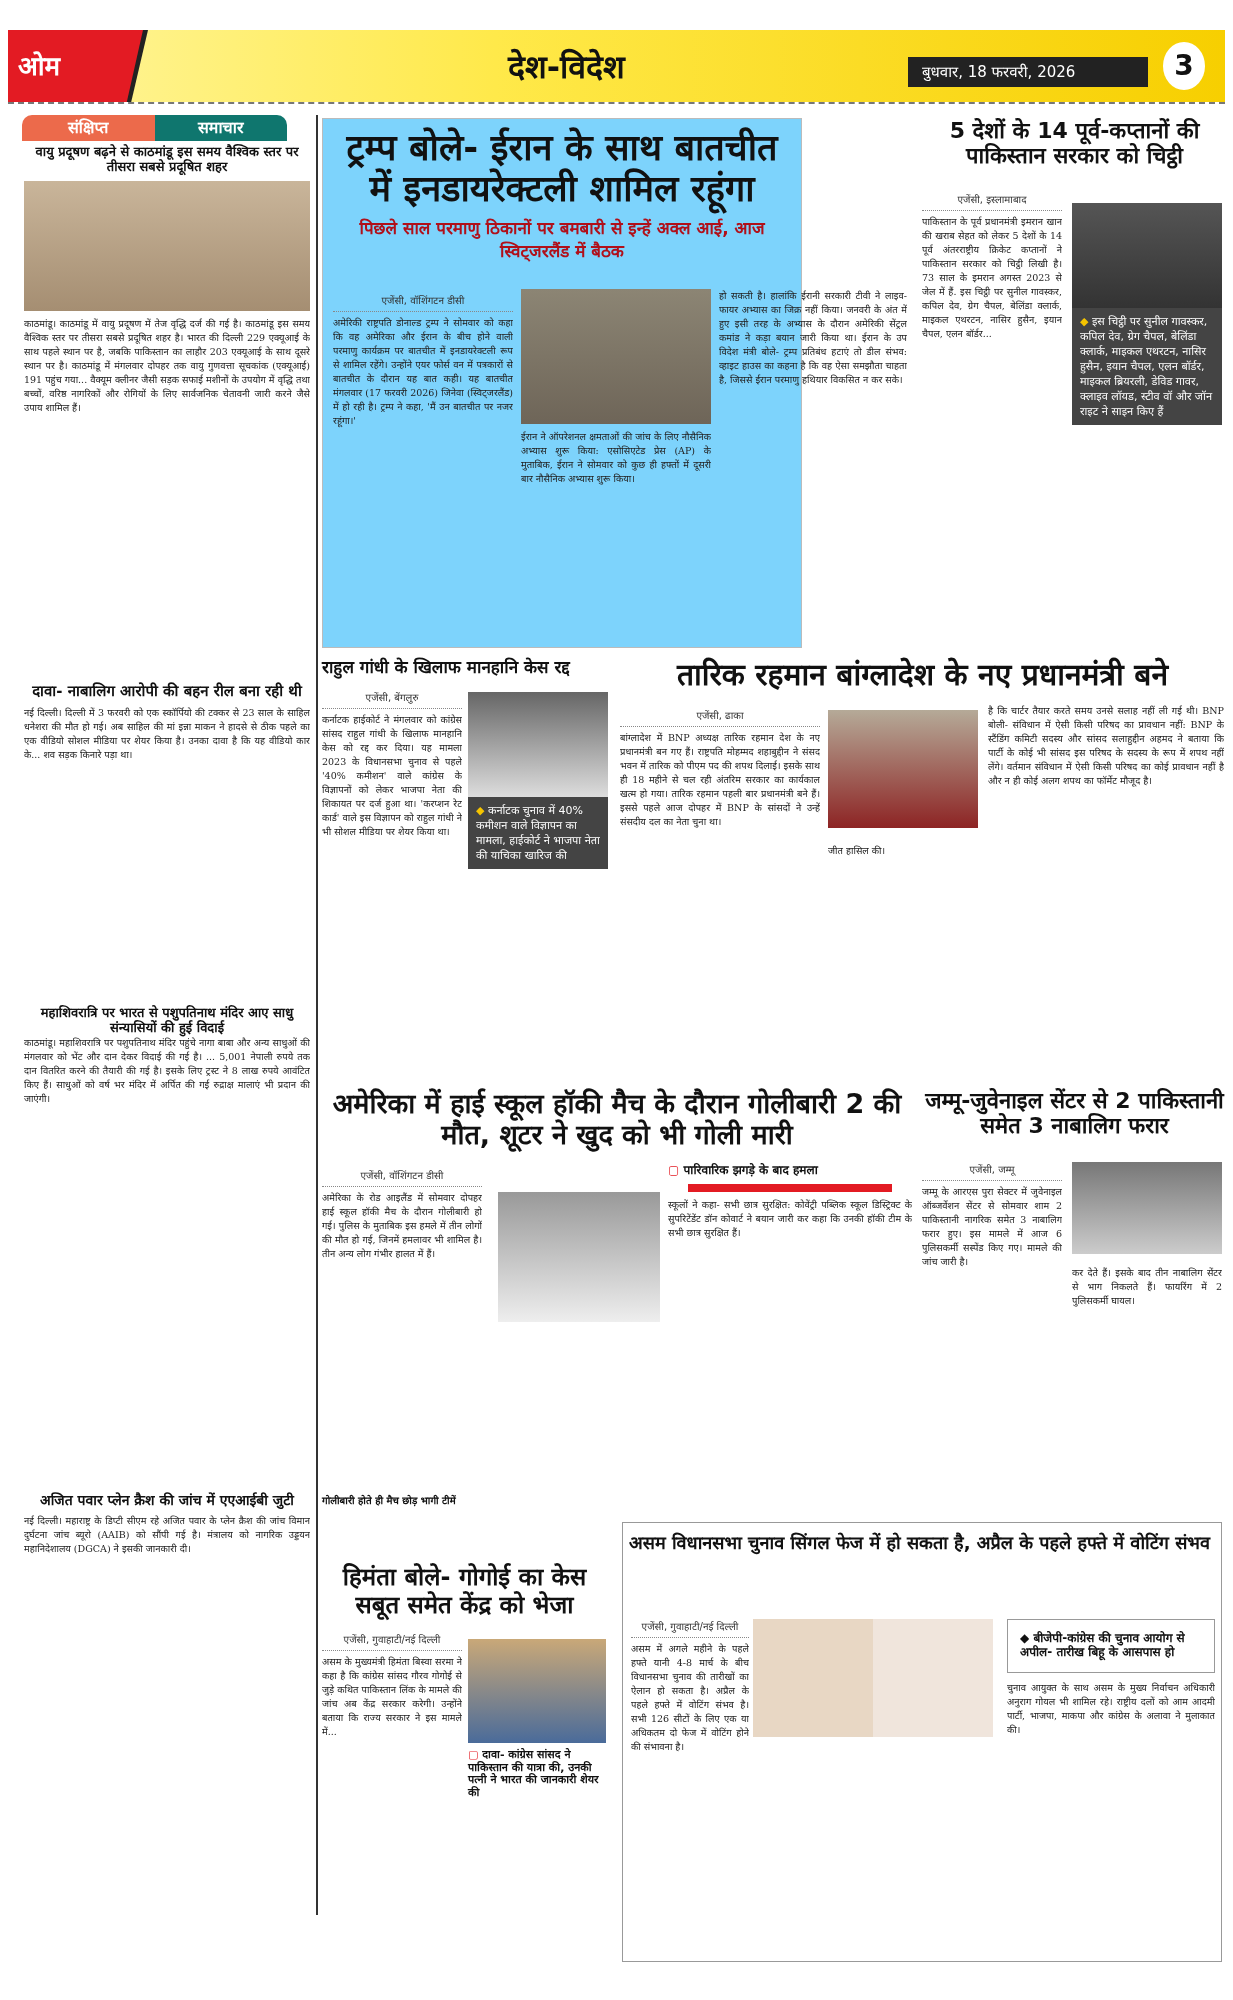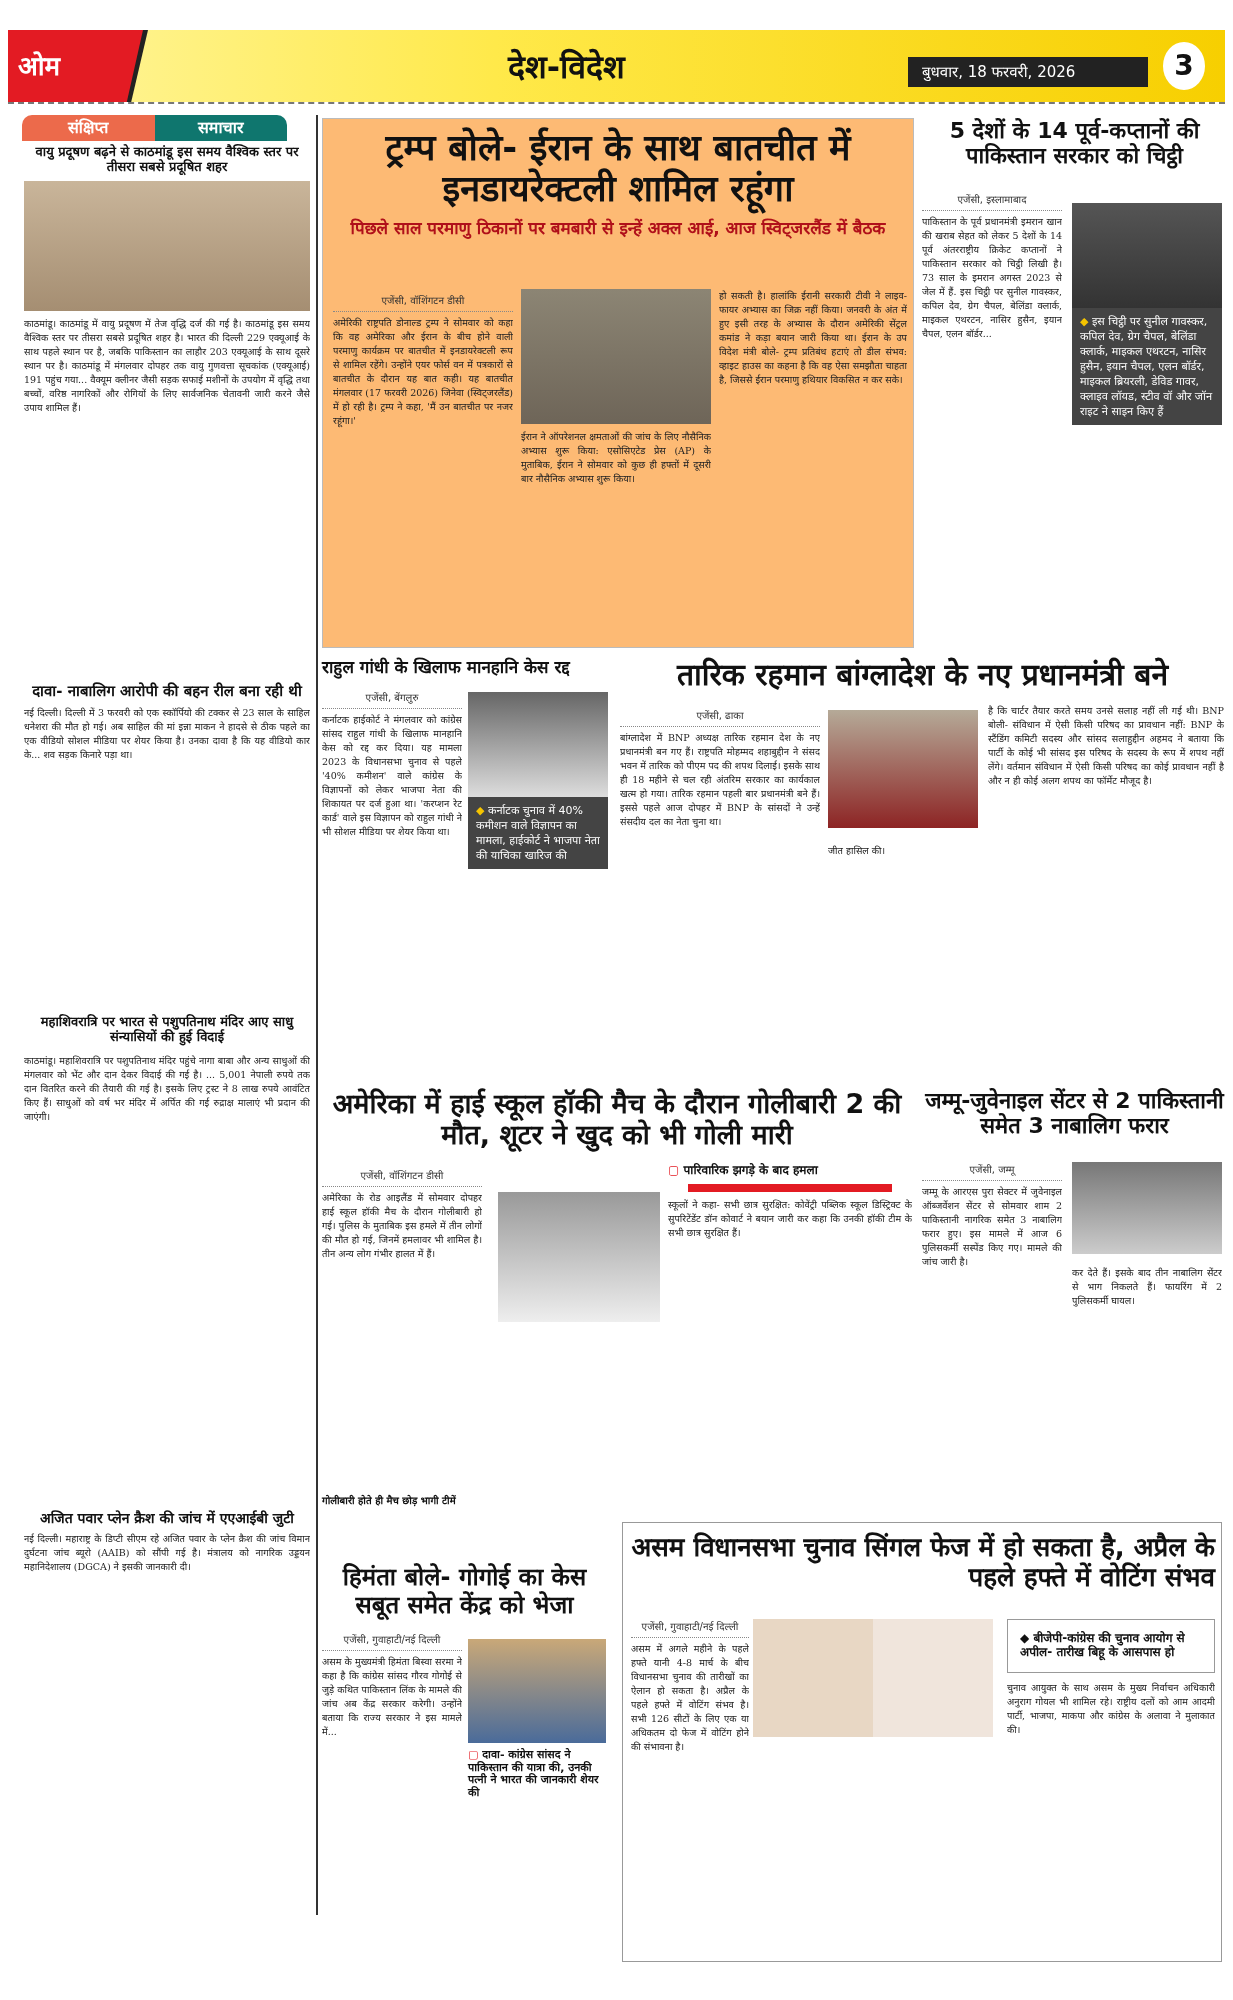--- a/index.html
+++ b/index.html
@@ -15,21 +15,21 @@
 .hl{font-weight:bold;color:#111;line-height:1.15}
 .body{font-family:"DejaVu Serif",serif;font-size:9.5px;line-height:14px;color:#222;text-align:justify}
 .agency{font-size:10px;text-align:center;color:#333;padding:4px 0;border-bottom:1px dotted #888;margin-bottom:4px}
 .photo{background:#9a8e7e}
 .caption{background:#444;color:#fff;font-size:11px;font-weight:normal;padding:6px 8px;line-height:15px}
 .caption .dot{color:#f5c400}
 .sidebox{position:absolute;left:22px;top:115px;width:296px;height:1800px;border-right:2px solid #333}
 .tabs{display:flex;height:26px;width:265px}
 .tab1{background:#ec6a4b;color:#fff;font-weight:bold;font-size:16px;flex:1;text-align:center;line-height:26px;border-radius:10px 0 0 0}
 .tab2{background:#0f766e;color:#fff;font-weight:bold;font-size:16px;flex:1;text-align:center;line-height:26px;border-radius:0 10px 0 0}
-.lead-box{position:absolute;left:322px;top:118px;width:592px;height:530px;background:#fdba74;border:1px solid #bbb}
+.lead-box{position:absolute;left:322px;top:118px;width:480px;height:530px;background:#7dd3fc;border:1px solid #bbb}
 .redsub{color:#b0101a;font-weight:bold;font-size:17px;text-align:center}
 .redbar{height:8px;background:#e31b23;margin:6px 20px}
 .framed{position:absolute;border:1px solid #999}
 </style>
 </head>
 <body>
 
 <div class="masthead">
   <div class="brand-shadow"></div>
   <div class="brand">ओम एक्सप्रेस</div>
@@ -43,21 +43,21 @@
   <div class="tabs">
     <div class="tab1">संक्षिप्त</div>
     <div class="tab2">समाचार</div>
   </div>
   <div style="padding:4px 6px 0 2px">
     <div class="hl" style="font-size:13px;text-align:center">वायु प्रदूषण बढ़ने से काठमांडू इस समय वैश्विक स्तर पर तीसरा सबसे प्रदूषित शहर</div>
     <div class="photo" style="height:130px;margin:6px 0;background:linear-gradient(#c9b59a,#a58e72)"></div>
     <div class="body" style="height:360px;overflow:hidden">काठमांडू। काठमांडू में वायु प्रदूषण में तेज वृद्धि दर्ज की गई है। काठमांडू इस समय वैश्विक स्तर पर तीसरा सबसे प्रदूषित शहर है। भारत की दिल्ली 229 एक्यूआई के साथ पहले स्थान पर है, जबकि पाकिस्तान का लाहौर 203 एक्यूआई के साथ दूसरे स्थान पर है। काठमांडू में मंगलवार दोपहर तक वायु गुणवत्ता सूचकांक (एक्यूआई) 191 पहुंच गया... वैक्यूम क्लीनर जैसी सड़क सफाई मशीनों के उपयोग में वृद्धि तथा बच्चों, वरिष्ठ नागरिकों और रोगियों के लिए सार्वजनिक चेतावनी जारी करने जैसे उपाय शामिल हैं।</div>
     <div class="hl" style="font-size:15px;text-align:center;margin:6px 0">दावा- नाबालिग आरोपी की बहन रील बना रही थी</div>
     <div class="body" style="height:300px;overflow:hidden">नई दिल्ली। दिल्ली में 3 फरवरी को एक स्कॉर्पियो की टक्कर से 23 साल के साहिल धनेशरा की मौत हो गई। अब साहिल की मां इन्ना माकन ने हादसे से ठीक पहले का एक वीडियो सोशल मीडिया पर शेयर किया है। उनका दावा है कि यह वीडियो कार के... शव सड़क किनारे पड़ा था।</div>
-    <div class="hl" style="font-size:13px;text-align:center;margin:9px 0">महाशिवरात्रि पर भारत से पशुपतिनाथ मंदिर आए साधु संन्यासियों की हुई विदाई</div>
+    <div class="hl" style="font-size:13px;text-align:center;margin:0 0">महाशिवरात्रि पर भारत से पशुपतिनाथ मंदिर आए साधु संन्यासियों की हुई विदाई</div>
     <div class="body" style="height:450px;overflow:hidden">काठमांडू। महाशिवरात्रि पर पशुपतिनाथ मंदिर पहुंचे नागा बाबा और अन्य साधुओं की मंगलवार को भेंट और दान देकर विदाई की गई है। ... 5,001 नेपाली रुपये तक दान वितरित करने की तैयारी की गई है। इसके लिए ट्रस्ट ने 8 लाख रुपये आवंटित किए हैं। साधुओं को वर्ष भर मंदिर में अर्पित की गई रुद्राक्ष मालाएं भी प्रदान की जाएंगी।</div>
     <div class="hl" style="font-size:14px;text-align:center;margin:6px 0">अजित पवार प्लेन क्रैश की जांच में एएआईबी जुटी</div>
     <div class="body" style="height:240px;overflow:hidden">नई दिल्ली। महाराष्ट्र के डिप्टी सीएम रहे अजित पवार के प्लेन क्रैश की जांच विमान दुर्घटना जांच ब्यूरो (AAIB) को सौंपी गई है। मंत्रालय को नागरिक उड्डयन महानिदेशालय (DGCA) ने इसकी जानकारी दी।</div>
   </div>
 </div>
 
 <div class="lead-box">
   <div class="hl" style="font-size:36px;text-align:center;padding:8px 10px 0">ट्रम्प बोले- ईरान के साथ बातचीत में इनडायरेक्टली शामिल रहूंगा</div>
   <div class="redsub" style="margin-top:6px">पिछले साल परमाणु ठिकानों पर बमबारी से इन्हें अक्ल आई, आज स्विट्जरलैंड में बैठक</div>
   <div style="position:absolute;left:10px;top:170px;width:180px">
@@ -147,21 +147,21 @@
     <div class="agency">एजेंसी, गुवाहाटी/नई दिल्ली</div>
     <div class="body" style="height:360px;overflow:hidden">असम के मुख्यमंत्री हिमंता बिस्वा सरमा ने कहा है कि कांग्रेस सांसद गौरव गोगोई से जुड़े कथित पाकिस्तान लिंक के मामले की जांच अब केंद्र सरकार करेगी। उन्होंने बताया कि राज्य सरकार ने इस मामले में...</div>
   </div>
   <div style="position:absolute;left:146px;top:75px;width:138px">
     <div class="photo" style="height:104px;background:linear-gradient(#c9a878,#4a6b9a)"></div>
     <div class="hl" style="font-size:11px;margin-top:6px"><span style="color:#e31b23">▢ </span><span>दावा- कांग्रेस सांसद ने पाकिस्तान की यात्रा की, उनकी पत्नी ने भारत की जानकारी शेयर की</span></div>
   </div>
 </div>
 
 <div class="framed" style="left:622px;top:1522px;width:600px;height:440px">
-  <div class="hl" style="font-size:26px;text-align:right;padding:10px 6px 0">असम विधानसभा चुनाव सिंगल फेज में हो सकता है, अप्रैल के पहले हफ्ते में वोटिंग संभव</div>
+  <div class="hl" style="font-size:18px;text-align:left;padding:10px 6px 0">असम विधानसभा चुनाव सिंगल फेज में हो सकता है, अप्रैल के पहले हफ्ते में वोटिंग संभव</div>
   <div style="position:absolute;left:8px;top:92px;width:118px">
     <div class="agency">एजेंसी, गुवाहाटी/नई दिल्ली</div>
     <div class="body" style="height:320px;overflow:hidden">असम में अगले महीने के पहले हफ्ते यानी 4-8 मार्च के बीच विधानसभा चुनाव की तारीखों का ऐलान हो सकता है। अप्रैल के पहले हफ्ते में वोटिंग संभव है। सभी 126 सीटों के लिए एक या अधिकतम दो फेज में वोटिंग होने की संभावना है।</div>
   </div>
   <div style="position:absolute;left:130px;top:96px;width:240px">
     <div class="photo" style="height:118px;background:linear-gradient(90deg,#e8d7c4 50%,#f0e5dc 50%)"></div>
   </div>
   <div style="position:absolute;left:384px;top:96px;width:208px">
     <div class="hl" style="font-size:12px;border:1px solid #999;padding:12px;margin-bottom:8px"><span>◆ </span><span>बीजेपी-कांग्रेस की चुनाव आयोग से अपील- तारीख बिहू के आसपास हो</span></div>
     <div class="body" style="height:230px;overflow:hidden">चुनाव आयुक्त के साथ असम के मुख्य निर्वाचन अधिकारी अनुराग गोयल भी शामिल रहे। राष्ट्रीय दलों को आम आदमी पार्टी, भाजपा, माकपा और कांग्रेस के अलावा ने मुलाकात की।</div>

